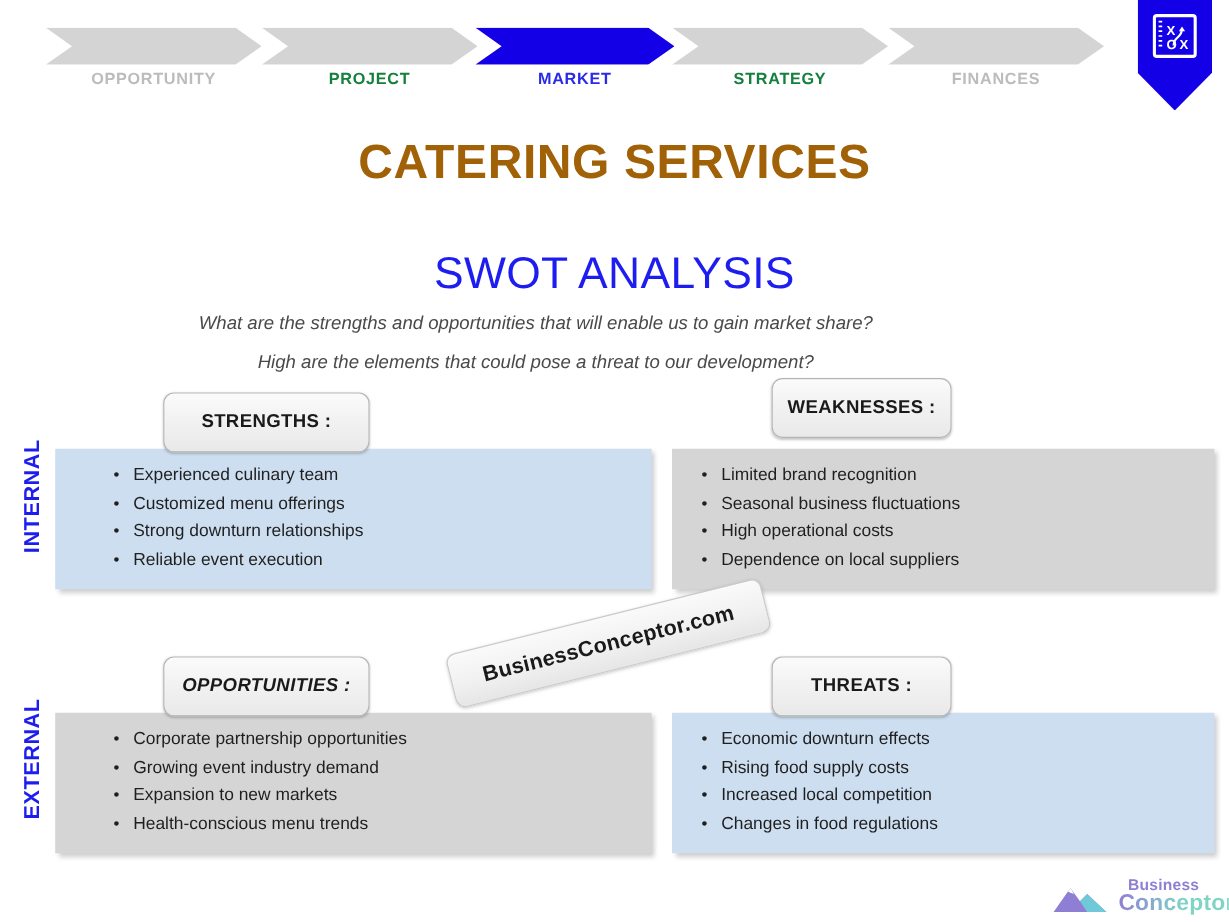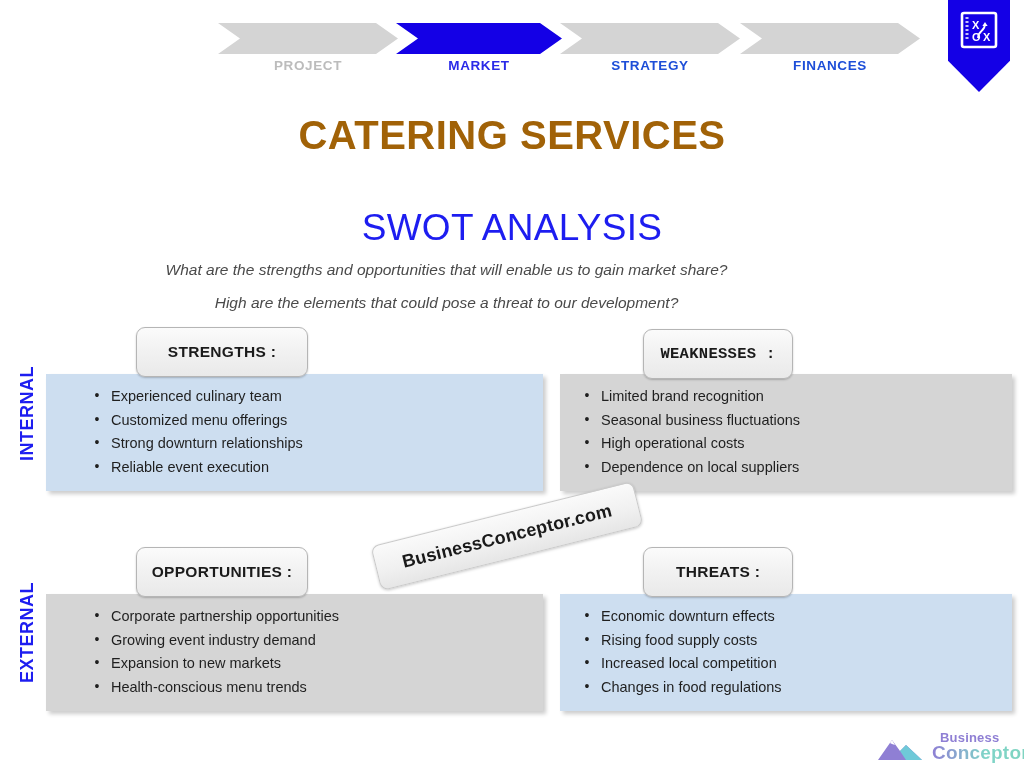--- a/index.html
+++ b/index.html
@@ -40,21 +40,21 @@
   .nav-step.active .nav-chevron { background: #1400e6; }
   .nav-label {
     position: absolute;
     top: 35px;
     left: 0;
     width: 100%;
     text-align: center;
     font-size: 13.5px;
     font-weight: bold;
     letter-spacing: 0.6px;
-    color: #1d4ed8;
+    color: #15803d;
   }
   .nav-step.active .nav-label { color: #2a2ae8; }
   .nav-step:nth-child(1) .nav-label,
   .nav-step:nth-child(5) .nav-label { color: #bcbcbc; }
 
   
   #pennant {
     position: absolute;
     left: 948px; top: 0px;
     width: 62px; height: 92px;
@@ -148,22 +148,22 @@
     width: 28px;
     text-align: center;
     flex: 0 0 28px;
     font-size: 14px;
     line-height: 1.25;
   }
   .bullet-text { line-height: 1.25; }
 
   
   #header-strengths      { left: 136px; top: 327px; width: 170px; }
-  #header-weaknesses     { left: 643px; top: 329px; width: 148px; font-family: Liberation Mono, monospace; }
-  #header-opportunities  { left: 136px; top: 547px; width: 170px; }
+  #header-weaknesses     { left: 643px; top: 315px; width: 148px; }
+  #header-opportunities  { left: 136px; top: 547px; width: 170px; font-style: italic; }
   #header-threats        { left: 643px; top: 547px; width: 148px; }
 
   #panel-strengths     { left: 46px;  top: 374px; width: 497px; height: 117px; }
   #panel-weaknesses    { left: 560px; top: 374px; width: 452px; height: 117px; }
   #panel-opportunities { left: 46px;  top: 594px; width: 497px; height: 117px; }
   #panel-threats       { left: 560px; top: 594px; width: 452px; height: 117px; }
 
   #panel-strengths .bullet-row,
   #panel-opportunities .bullet-row { padding-left: 37px; }
   #panel-weaknesses .bullet-row,
@@ -214,20 +214,24 @@
     -webkit-background-clip: text;
     background-clip: text;
     color: transparent;
   }
 </style>
 </head>
 <body>
 
 <div id="navbar">
 
+  <div class="nav-step" id="nav-step-0" style="left:38px; width:180px;">
+    <div class="nav-chevron"></div>
+    <div class="nav-label">OPPORTUNITY</div>
+  </div>
 
   <div class="nav-step" id="nav-step-1" style="left:218px; width:180px;">
     <div class="nav-chevron"></div>
     <div class="nav-label">PROJECT</div>
   </div>
 
   <div class="nav-step active" id="nav-step-2" style="left:396px; width:166px;">
     <div class="nav-chevron"></div>
     <div class="nav-label">MARKET</div>
   </div>

